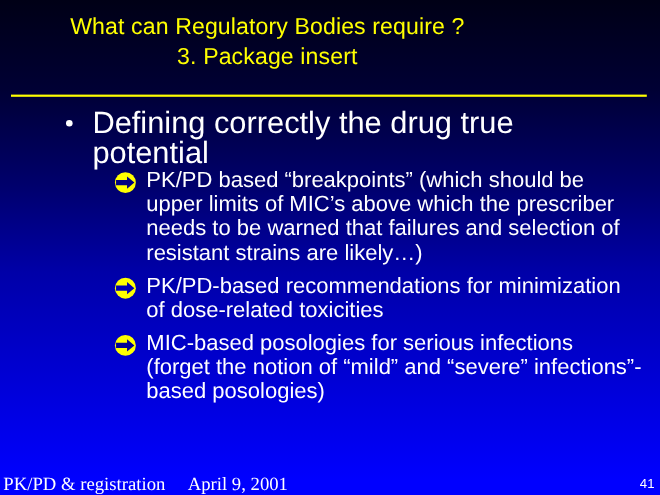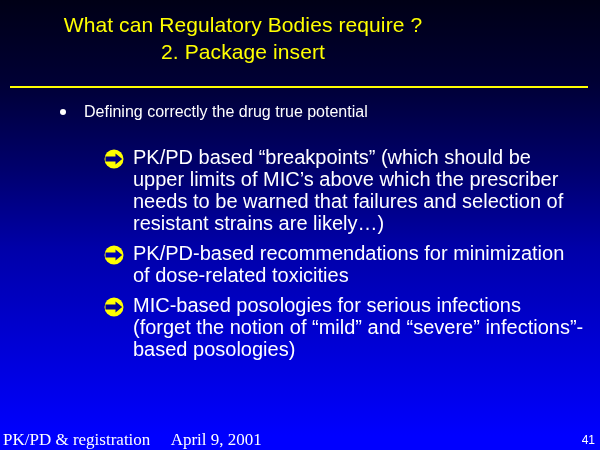--- a/index.html
+++ b/index.html
@@ -61,23 +61,23 @@
     left: 0;
     width: 600px;
   }
 
   
   .lvl1 {
     position: relative;
     padding-left: 84px;
     padding-right: 20px;
     color: #ffffff;
-    font-size: 16px;
+    font-size: 28px;
     line-height: 27px;
-    margin-bottom: 21px;
+    margin-bottom: 1px;
   }
   .lvl1 .dot {
     position: absolute;
     left: 60px;
     top: 11px;
     width: 6px;
     height: 6px;
     border-radius: 50%;
     background: #ffffff;
   }
@@ -122,21 +122,21 @@
     line-height: 14px;
   }
 </style>
 </head>
 <body>
 
 <div id="slide">
 
   <div id="title-block">
     <div class="title-line">What can Regulatory Bodies require ?</div>
-    <div class="title-line">2. Package insert</div>
+    <div class="title-line">3. Package insert</div>
   </div>
 
   <div id="title-rule"></div>
 
   <div id="body-block">
 
     <div class="lvl1">
       <span class="dot"></span>
       <span>Defining correctly the drug true potential</span>
     </div>

